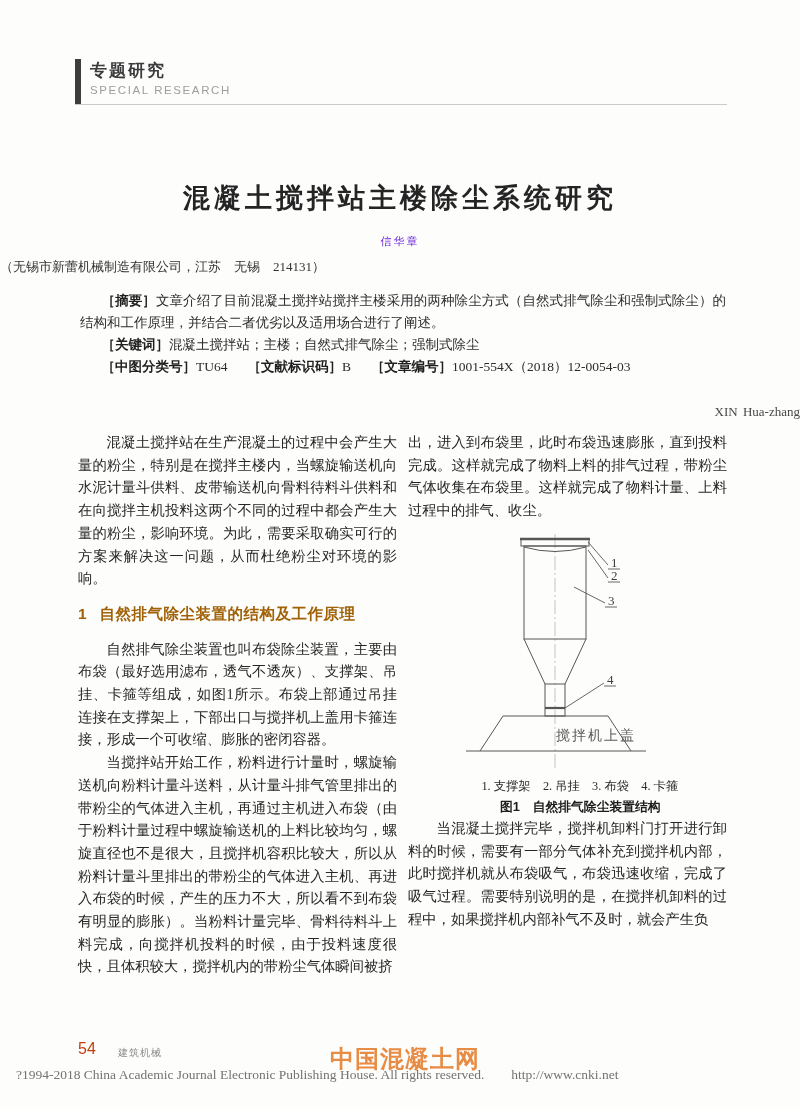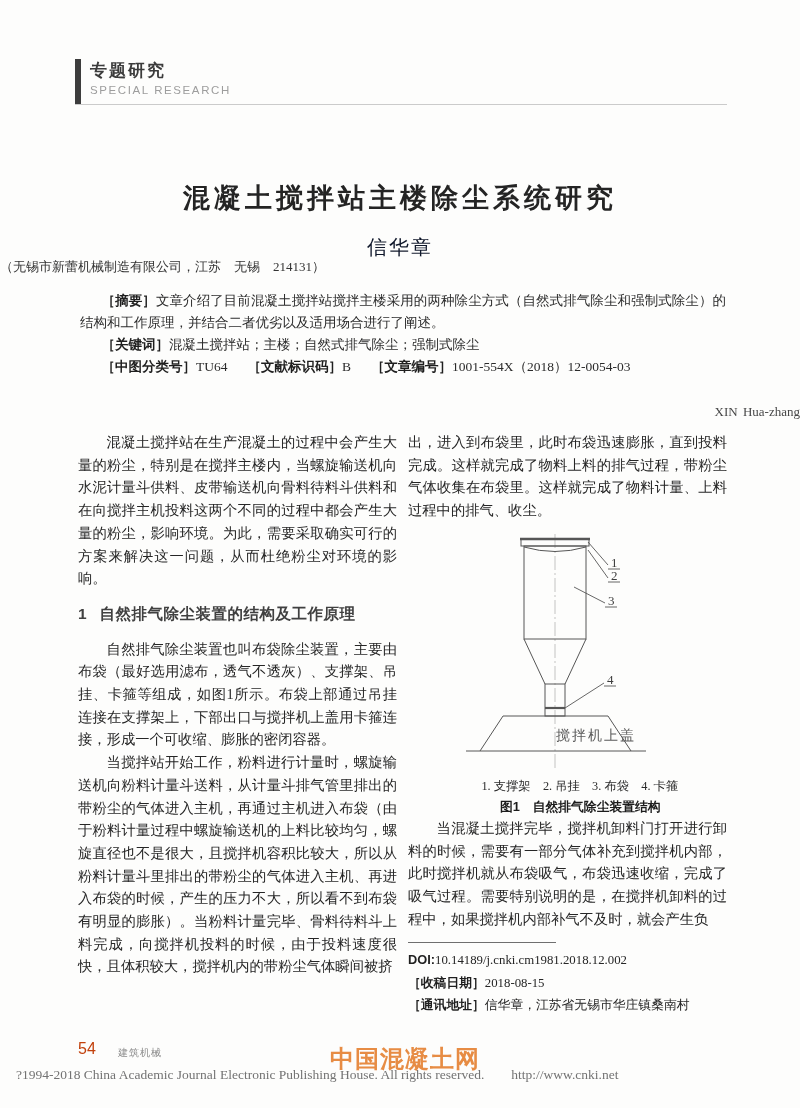--- a/index.html
+++ b/index.html
@@ -12,21 +12,21 @@
   .kicker-cn{font-family:"Liberation Sans","DejaVu Sans",sans-serif;font-weight:bold;
              font-size:17px;color:#3c3c3c;letter-spacing:2px;line-height:22px;}
   .kicker-en{font-family:"Liberation Sans","DejaVu Sans",sans-serif;font-size:11.5px;
              color:#9d9d9d;letter-spacing:1.6px;line-height:16px;}
   .header-rule{position:absolute;left:75px;top:104px;width:652px;height:1px;background:#cbcbcb;}
 
   
   .title{position:absolute;left:0;width:800px;top:180px;text-align:center;
          font-size:27px;font-weight:bold;letter-spacing:4px;color:#242424;}
   .author{position:absolute;left:0;width:800px;top:234px;text-align:center;
-          font-size:20px;letter-spacing:2px;color:#0f172a;}
+          font-size:11px;letter-spacing:2px;color:#6d28d9;}
   .affiliation{position:absolute;left:0;width:800px;top:258px;
                font-size:13px;color:#333;}
 
   
   .abstract-block{position:absolute;left:80px;top:290px;width:646px;
                   font-size:13.5px;line-height:22px;text-align:justify;color:#2b2b2b;}
   .abstract-block p{margin:0;}
   .indent1{text-indent:1.6em;}
   .blabel{font-family:"Liberation Sans","DejaVu Sans",sans-serif;font-weight:bold;color:#1f1f1f;}
   .meta-gap{margin-right:20px;}
@@ -39,21 +39,21 @@
              font-size:13px;color:#474747;word-spacing:2px;}
 
   
   .col{position:absolute;top:431px;width:319px;font-size:14.3px;line-height:22.7px;
        text-align:justify;color:#262626;}
   .col-left{left:78px;}
   .col-right{left:408px;}
   .col p{margin:0;text-indent:2em;}
   .col p.no-indent{text-indent:0;}
   .section-heading{font-family:"Liberation Sans","DejaVu Sans",sans-serif;font-weight:bold;
-                   font-size:15.5px;color:#404040;margin:13px 0 12px;text-indent:0;
+                   font-size:15.5px;color:#a16207;margin:13px 0 12px;text-indent:0;
                    letter-spacing:0.5px;}
   .section-no{margin-right:0.8em;}
 
   
   .figure-block{margin-top:4px;text-align:center;text-indent:0;}
   .fig-svg{display:block;margin:0 auto;}
   .fig-legend{font-size:12.3px;text-align:center;color:#2b2b2b;margin:0;text-indent:0;line-height:20px;}
   .fig-caption{font-family:"Liberation Sans","DejaVu Sans",sans-serif;font-weight:bold;
                font-size:12.8px;text-align:center;color:#1c1c1c;margin:0 0 10px;text-indent:0;line-height:21px;}
 
@@ -142,26 +142,20 @@
         <text x="190" y="79" font-size="13" fill="#3e3e3e" stroke="none" font-family="Liberation Serif, serif">3</text>
         <text x="189" y="158" font-size="13" fill="#3e3e3e" stroke="none" font-family="Liberation Serif, serif">4</text>
         <text x="138" y="214" font-size="14" fill="#5a5a5a" stroke="none" letter-spacing="2" font-family="Liberation Serif, serif">搅拌机上盖</text>
       </svg>
       <p class="fig-legend">1. 支撑架　2. 吊挂　3. 布袋　4. 卡箍</p>
       <p class="fig-caption">图1　自然排气除尘装置结构</p>
     </div>
 
     <p>当混凝土搅拌完毕，搅拌机卸料门打开进行卸料的时候，需要有一部分气体补充到搅拌机内部，此时搅拌机就从布袋吸气，布袋迅速收缩，完成了吸气过程。需要特别说明的是，在搅拌机卸料的过程中，如果搅拌机内部补气不及时，就会产生负</p>
 
-    <div class="footnote">
-      <div class="fn-rule"></div>
-      <div><span class="blabel">DOI:</span><span>10.14189/j.cnki.cm1981.2018.12.002</span></div>
-      <div><span class="blabel">［收稿日期］</span><span>2018-08-15</span></div>
-      <div><span class="blabel">［通讯地址］</span><span>信华章，江苏省无锡市华庄镇桑南村</span></div>
-    </div>
   </div>
 
   <div class="page-num">54</div>
   <div class="journal-name">建筑机械</div>
   <div class="copyright">?1994-2018 China Academic Journal Electronic Publishing House. All rights reserved.　　http://www.cnki.net</div>
   <div class="watermark" style="color: rgb(230, 135, 59);">中国混凝土网</div>
 
 </div>
 
 </body></html>

